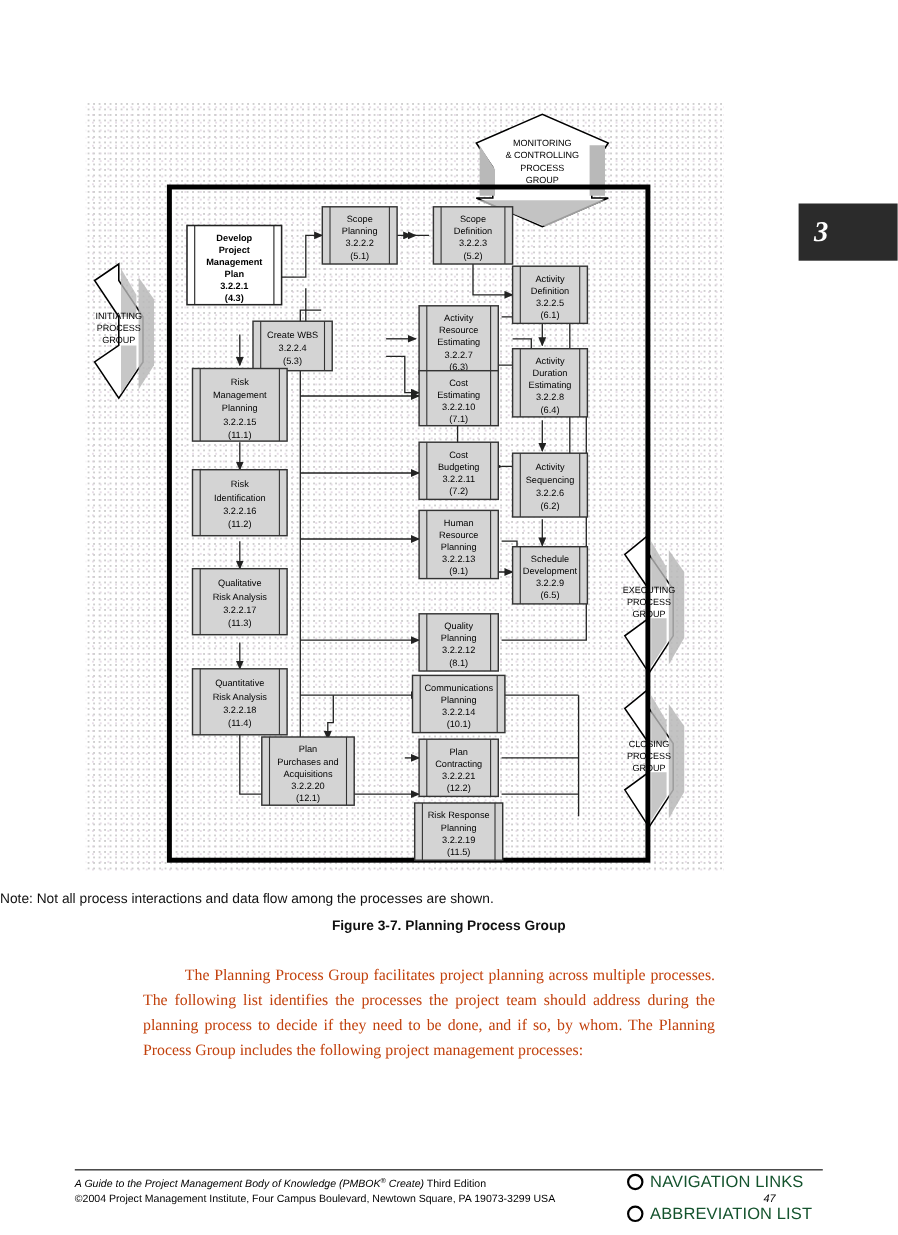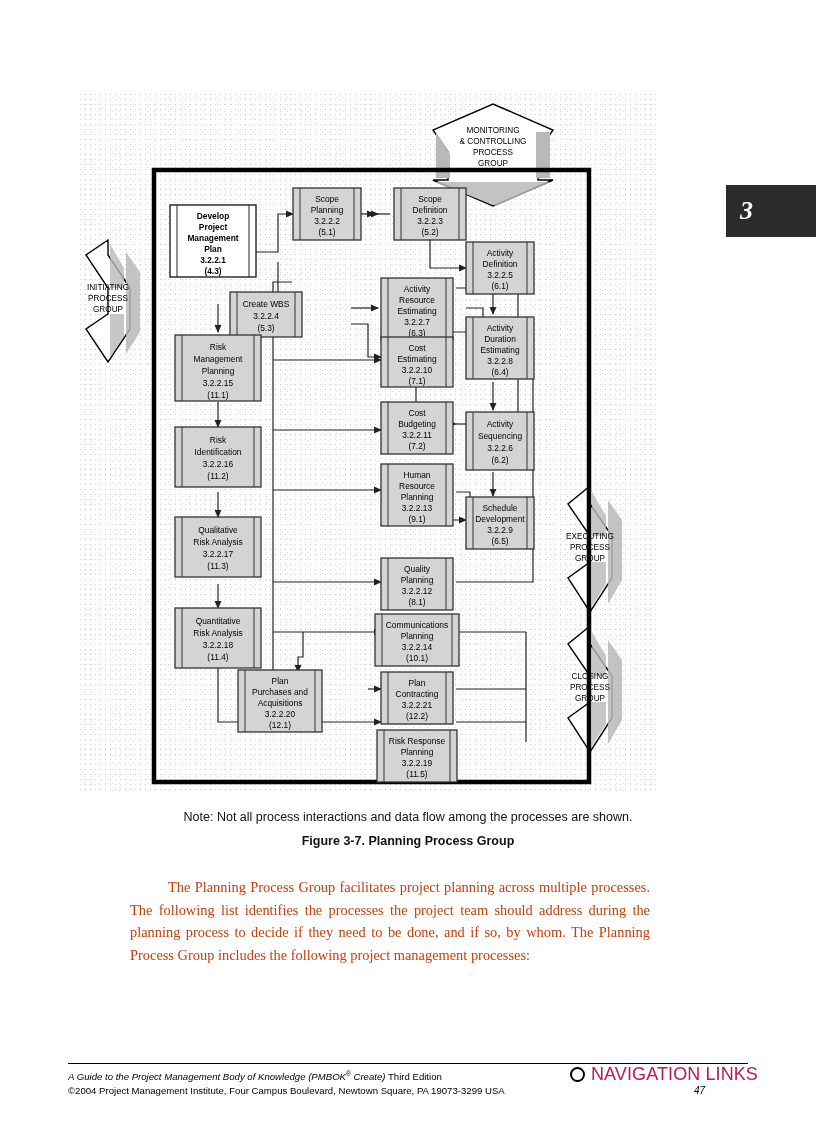--- a/index.html
+++ b/index.html
@@ -31,21 +31,21 @@
     background-image:
       radial-gradient(#cfcfcf 0.6px, transparent 0.7px),
       radial-gradient(#e2d6e2 0.6px, transparent 0.7px);
     background-size:5px 5px, 7px 7px;
     background-position:0 0, 3px 2px;
   }
   .svgfig{position:absolute;left:0;top:0;}
 
   
   .fig-note{
-    position:absolute;left:0;right:0;top:810px;text-align:center;
+    position:absolute;left:0;right:0;top:810px;
     font-size:12.5px;color:#111;
   }
   .fig-caption{
     position:absolute;left:0;right:0;top:834px;text-align:center;
     font-size:12.5px;font-weight:bold;color:#111;
   }
   .body-text{
     position:absolute;left:130px;top:876px;width:520px;
     font-family:"Liberation Serif", serif;
     font-size:14.4px;line-height:22.6px;color:#c2410c;
@@ -63,21 +63,21 @@
   .footer-left .line1{font-style:italic;}
   .footer-left .line1 .nonital{font-style:normal;text-align:right;}
   .footer-left sup{font-size:6.5px;vertical-align:super;}
   .nav-block{position:absolute;left:570px;top:1060px;width:230px;}
   .nav-row{display:flex;align-items:center;gap:6px;height:29px;}
   .nav-row .ring{
     width:15px;height:15px;border:2.2px solid #000;border-radius:50%;
     box-sizing:border-box;flex:0 0 auto;
   }
   .nav-row .lbl{
-    font-size:18px;letter-spacing:0.1px;color:#be185d;
+    font-size:15px;letter-spacing:0.1px;color:#14532d;
     font-family:"Liberation Sans", sans-serif;
   }
   .page-num{
     position:absolute;left:694px;top:1085px;font-size:10px;color:#000;font-style:italic;
   }
 
   
   text{font-family:"Liberation Sans", sans-serif;fill:#000;}
 </style>
 </head>
@@ -432,16 +432,20 @@
       <span>A Guide to the Project Management Body of Knowledge (PMBOK</span><sup>®</sup><span> Create)</span><span class="nonital"> Third Edition</span>
     </div>
     <div class="line2">©2004 Project Management Institute, Four Campus Boulevard, Newtown Square, PA 19073-3299 USA</div>
   </div>
 
   <div class="nav-block">
     <div class="nav-row">
       <span class="ring"></span>
       <span class="lbl">NAVIGATION LINKS</span>
     </div>
+    <div class="nav-row">
+      <span class="ring"></span>
+      <span class="lbl">ABBREVIATION LIST</span>
+    </div>
   </div>
 
   <div class="page-num">47</div>
 </div>
 
 </body></html>

